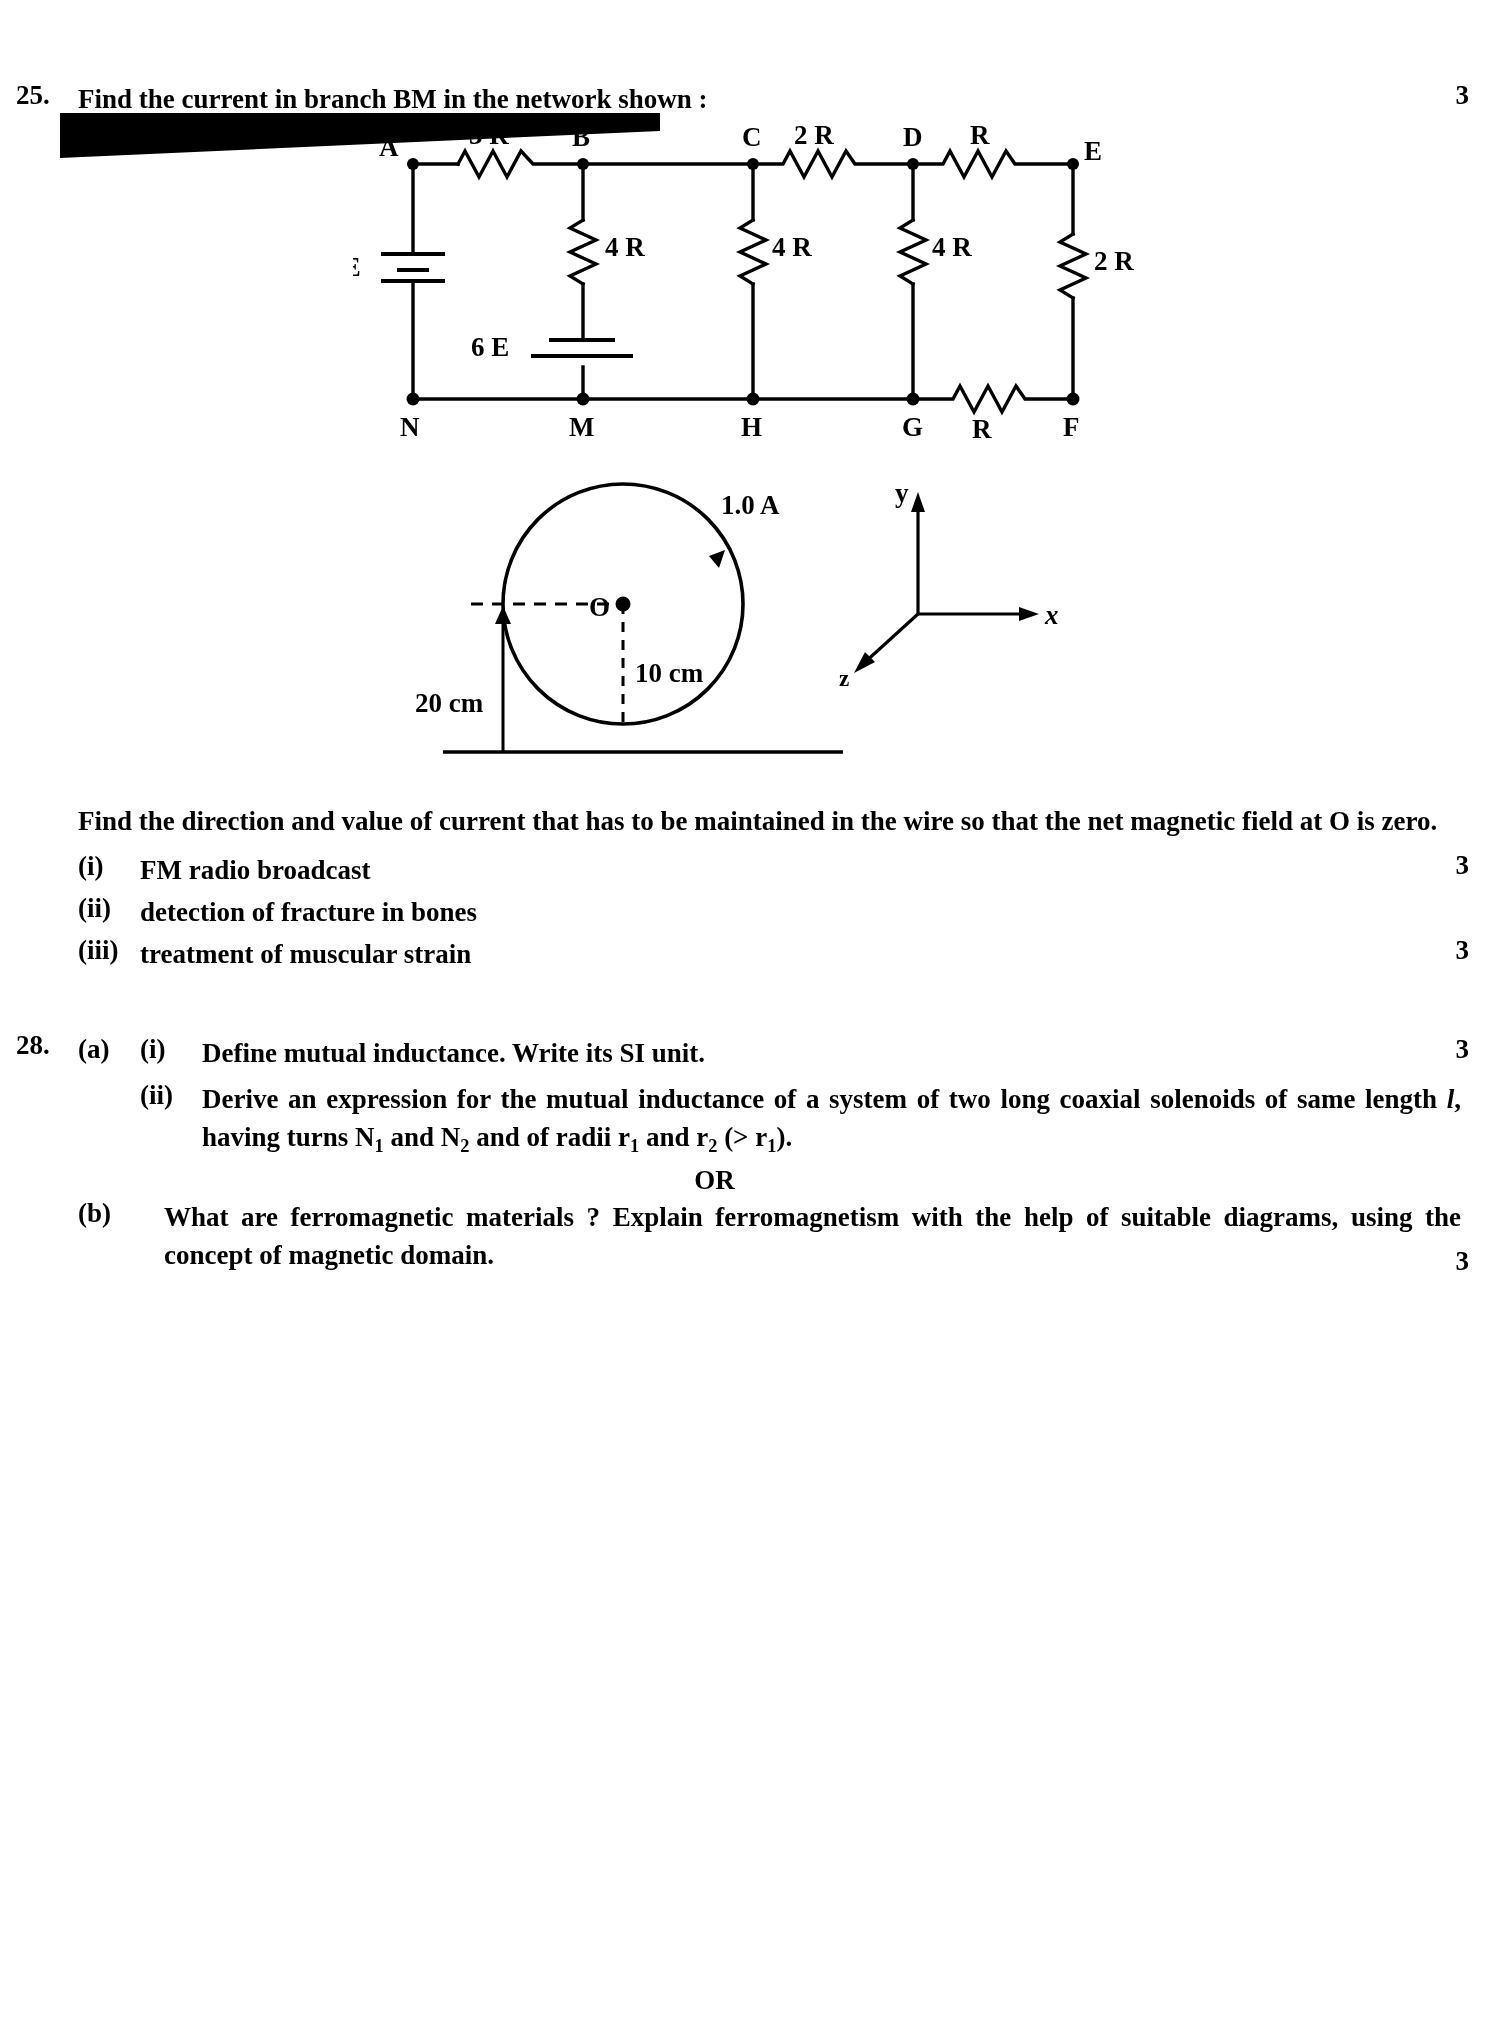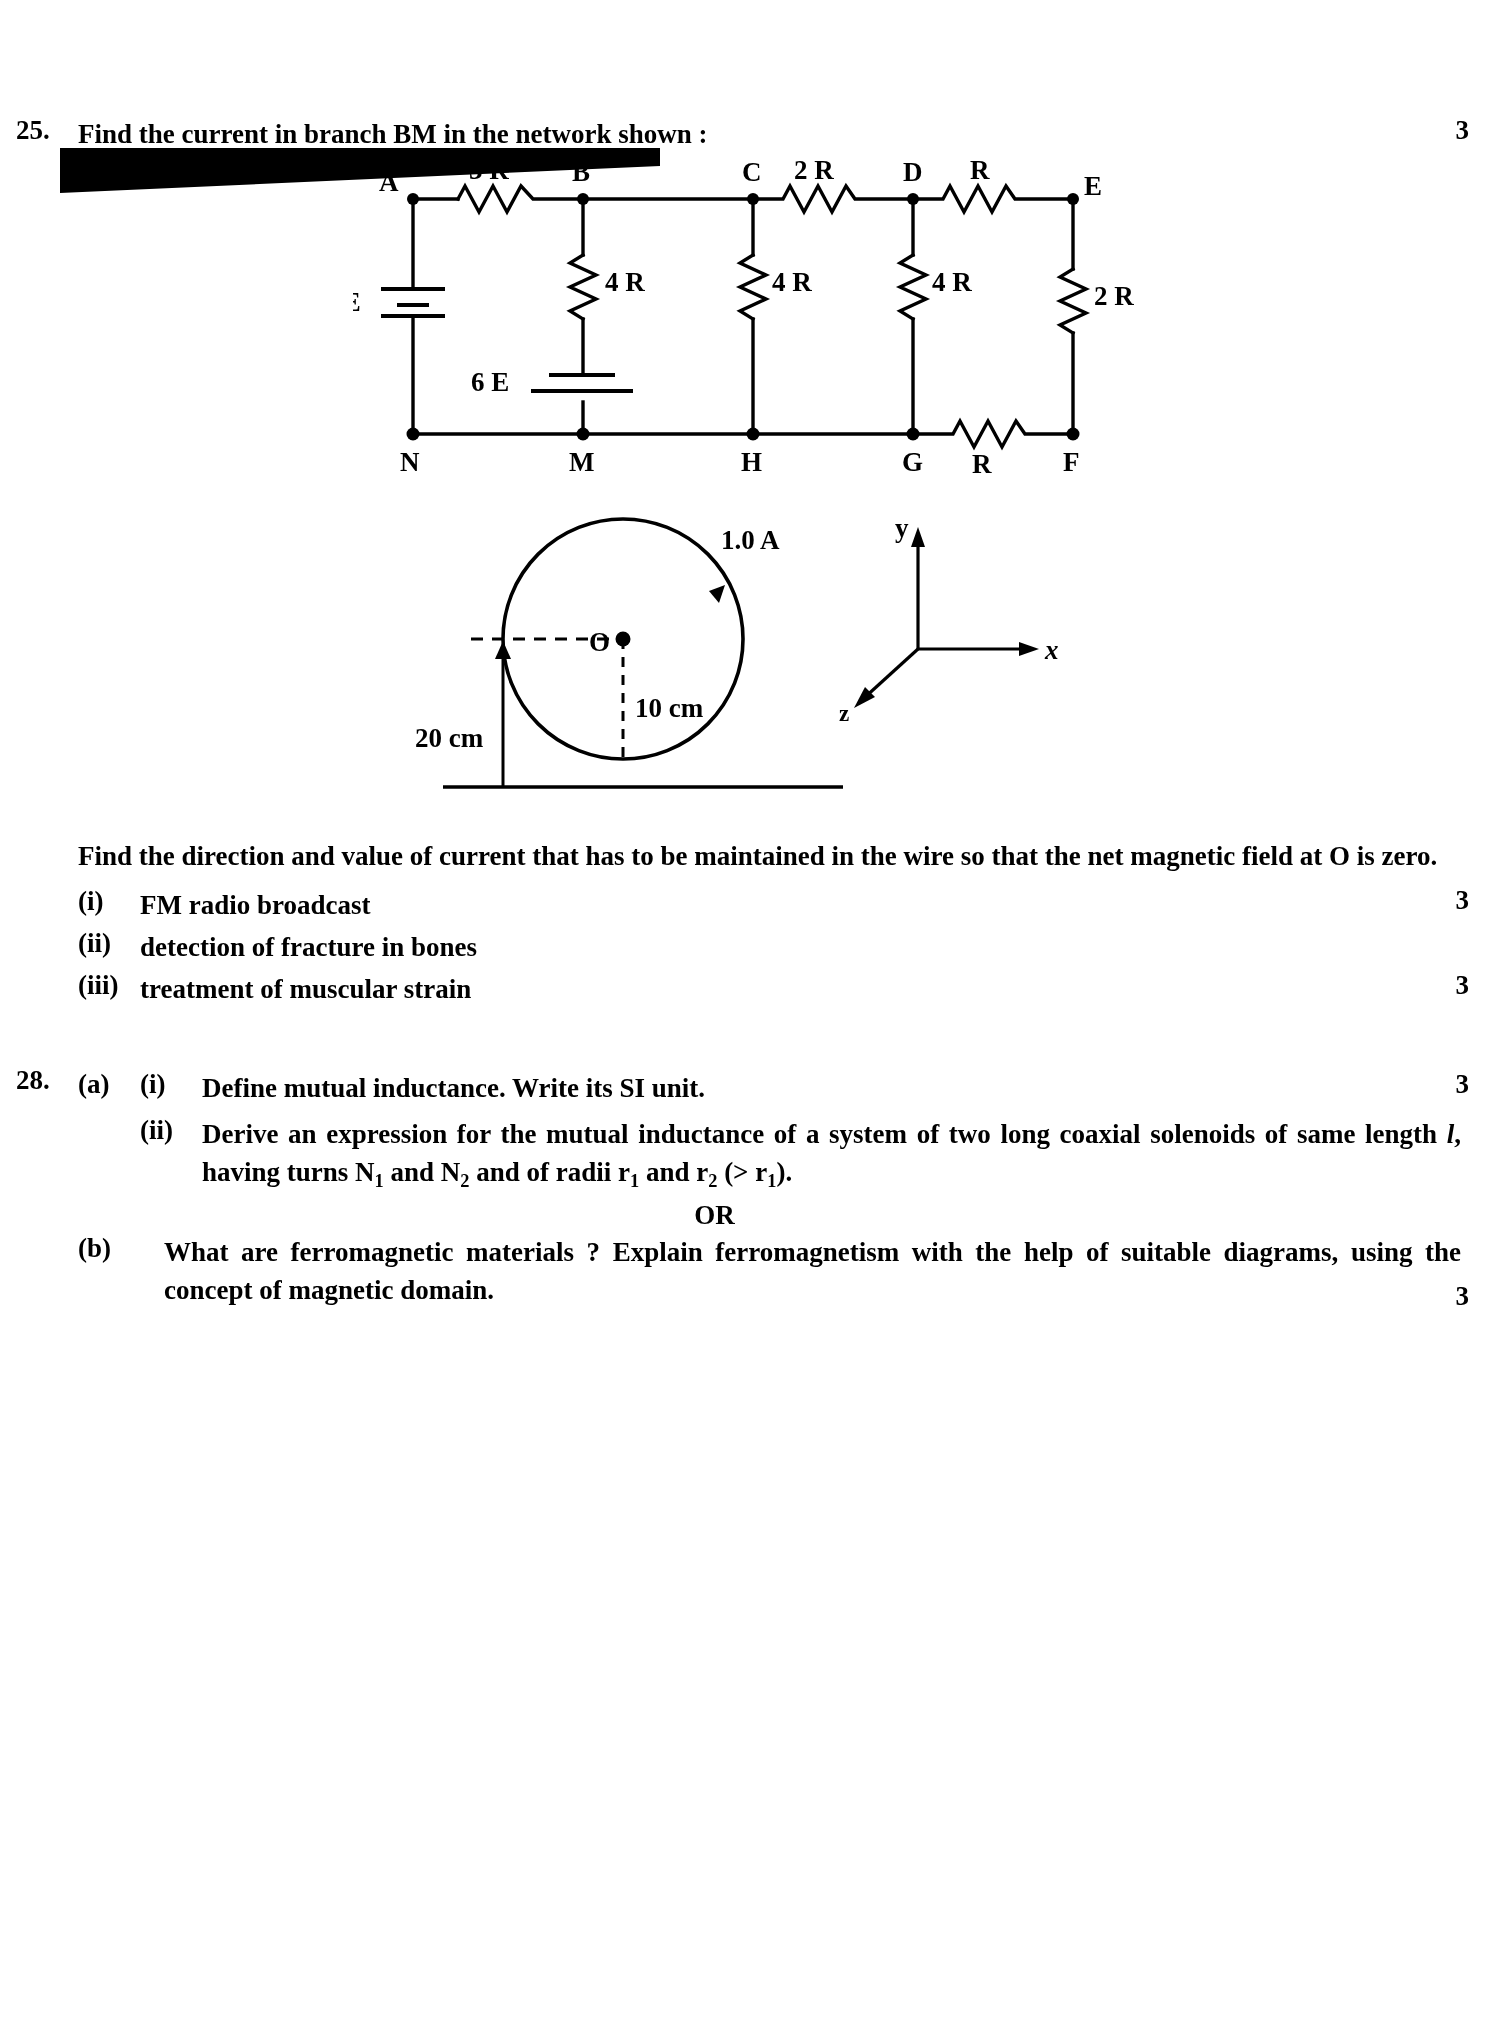--- a/index.html
+++ b/index.html
@@ -98,21 +98,21 @@
     font-family: Liberation Serif, serif;
   }
 </style>
 </head>
 <body>
 
 <div class="page">
 
   <div class="scan-wedge"></div>
 
-  <div class="q-row" style="margin-top:115px;justify-content:flex-end;">
+  <div class="q-row" style="margin-top:80px;justify-content:flex-end;">
     <div class="q-num">25.</div>
     <div class="q-body">Find the current in branch BM in the network shown :</div>
     <div class="marks" style="top:0;">3</div>
   </div>
 
   <div class="fig-wrap" style="margin-top:6px;">
     <svg width="800" height="330" viewBox="0 0 800 330">
       <g stroke="#000" stroke-width="3.4" fill="none" stroke-linecap="square">
 
         <line x1="60" y1="40" x2="105" y2="40"></line>

